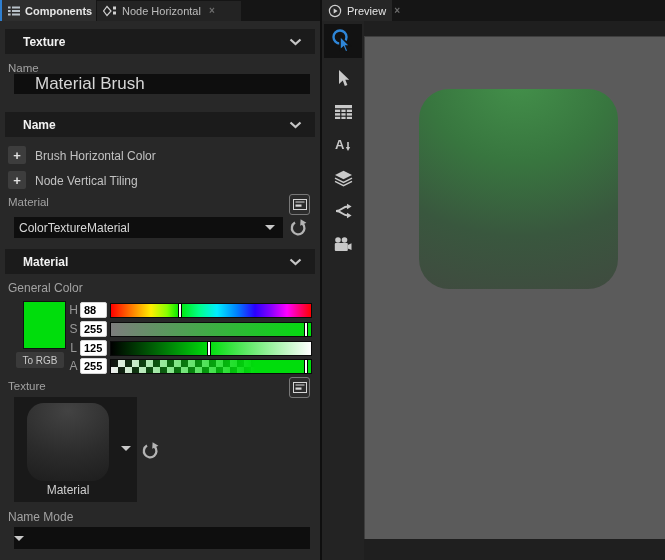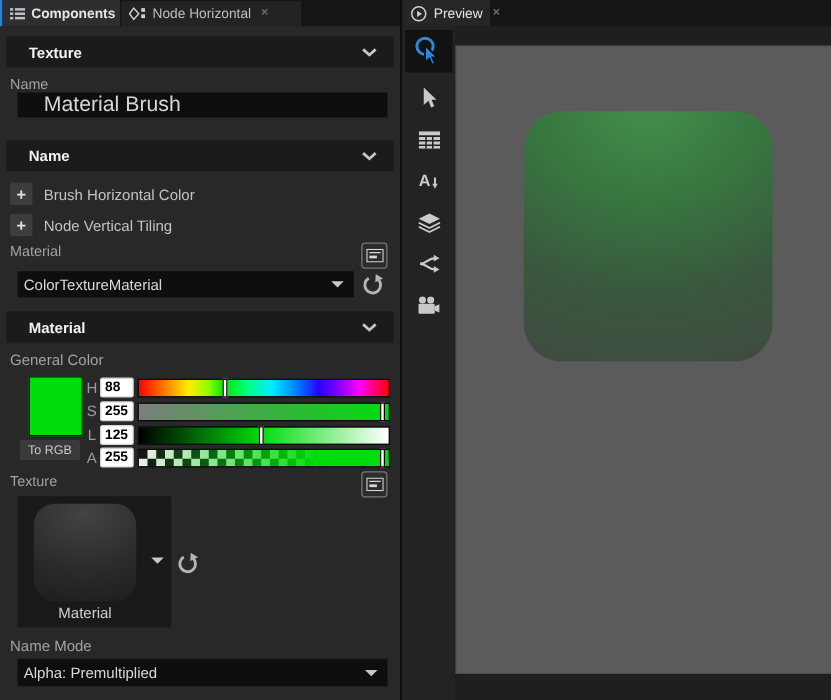--- a/index.html
+++ b/index.html
@@ -221,21 +221,20 @@
     <span class="caret tex-caret"></span>
     <div class="reset-btn" style="left:139px; top:440px;">
       <svg width="20" height="20" viewBox="0 0 20 20">
         <path d="M7 4.6 A6.3 6.3 0 1 0 14.6 5.6" fill="none" stroke="#b4b4b4" stroke-width="2.3"></path>
         <path d="M12.6 1.2 L18.4 4.8 L12.2 7.8 Z" fill="#b4b4b4"></path>
       </svg>
     </div>
 
     <div class="lbl" style="top:510px; font-size:12px;">Name Mode</div>
     <div class="dropdown" style="left:14px; top:527px; width:296px; height:22px;">
-      <span class="dd-label">Alpha: Premultiplied</span>
       <span class="caret"></span>
     </div>
   </div>
 
   <div class="divider"></div>
 
   <div class="right-panel">
     <div class="tabbar right" style="left:0">
       <div class="tab tab-preview">
         <span>

